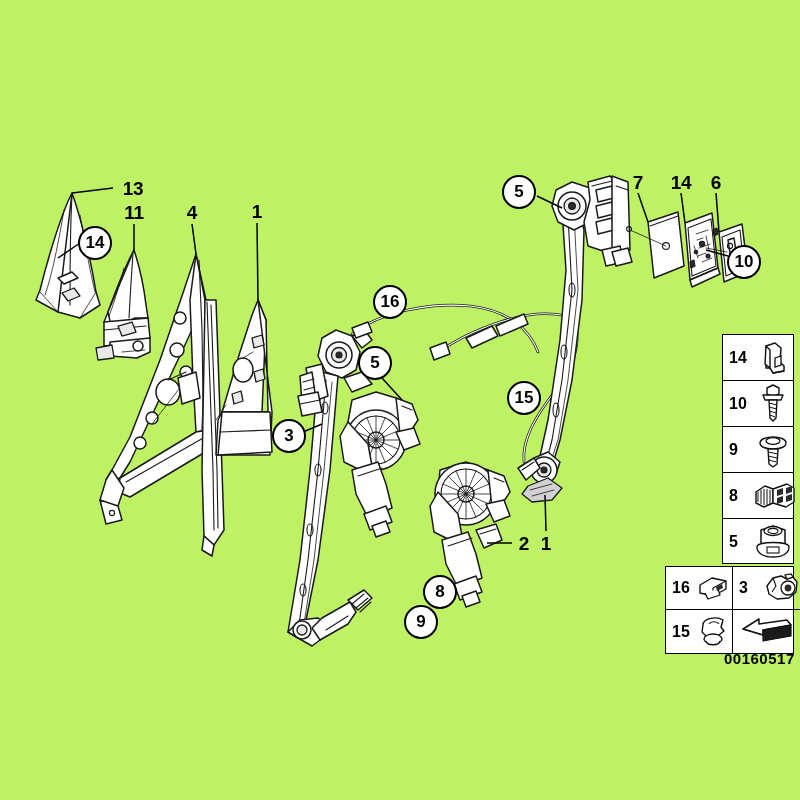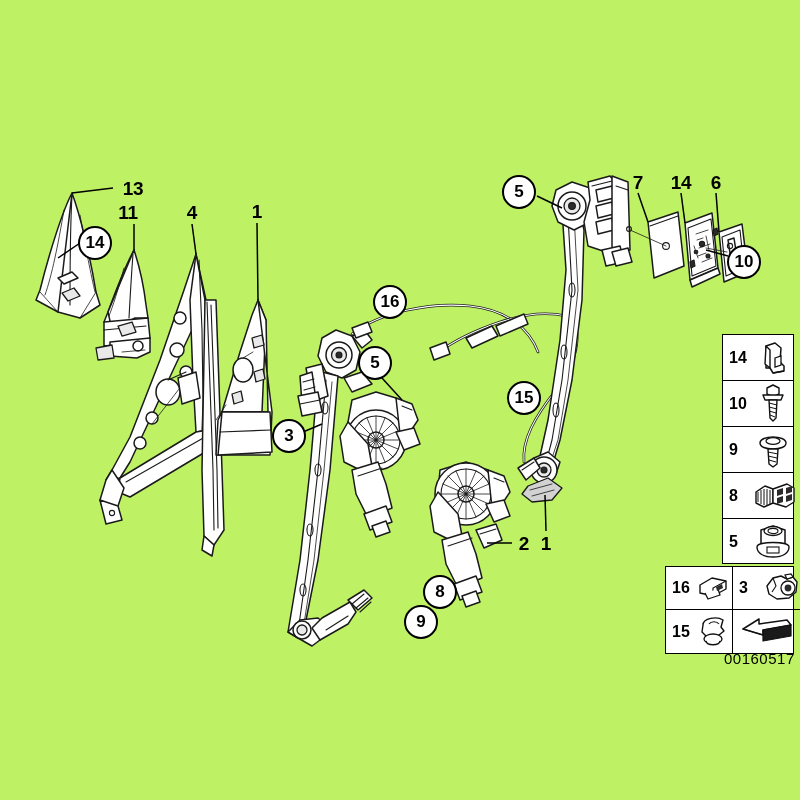--- a/index.html
+++ b/index.html
@@ -382,21 +382,21 @@
       <line x1="546" y1="531" x2="545" y2="495"></line>
       <line x1="80" y1="243" x2="58" y2="258"></line>
       <line x1="537" y1="196" x2="562" y2="208"></line>
       <line x1="728" y1="256" x2="706" y2="250"></line>
       <line x1="382" y1="378" x2="402" y2="400"></line>
       <line x1="303" y1="432" x2="322" y2="424"></line>
     </g>
   </svg>
 
   <div class="lbl" style="left:133px; top:188px;">13</div>
-  <div class="lbl" style="left:128px; top:212px;">11</div>
+  <div class="lbl" style="left:134px; top:212px;">11</div>
   <div class="lbl" style="left:192px; top:212px;">4</div>
   <div class="lbl" style="left:257px; top:211px;">1</div>
   <div class="lbl" style="left:638px; top:182px;">7</div>
   <div class="lbl" style="left:681px; top:182px;">14</div>
   <div class="lbl" style="left:716px; top:182px;">6</div>
   <div class="lbl" style="left:524px; top:543px;">2</div>
   <div class="lbl" style="left:546px; top:543px;">1</div>
 
   <div class="bubble" style="left:95px;  top:243px;">14</div>
   <div class="bubble" style="left:519px; top:192px;">5</div>
@@ -532,15 +532,15 @@
     <div class="gcell">
       <div class="legend-ico">
         <svg width="56" height="34" viewBox="0 0 56 34">
           <path d="M4 14 L20 4 L20 9 L48 5 L52 10 L24 15 L24 20 Z" fill="#fff" stroke="#111" stroke-width="1.5" stroke-linejoin="round"></path>
           <path d="M4 14 L24 20 L24 26 L52 21 L52 10 L24 15 L24 20 Z" fill="#1a1a1a" stroke="#111" stroke-width="1.2" stroke-linejoin="round"></path>
         </svg>
       </div>
     </div>
   </div>
 
-  <div class="diagram-id" style="left:724px; top:650px;">00160517</div>
+  <div class="diagram-id" style="left:724px; top:650px;font-weight:bold;">00160517</div>
 
 </div>
 
 </body></html>

